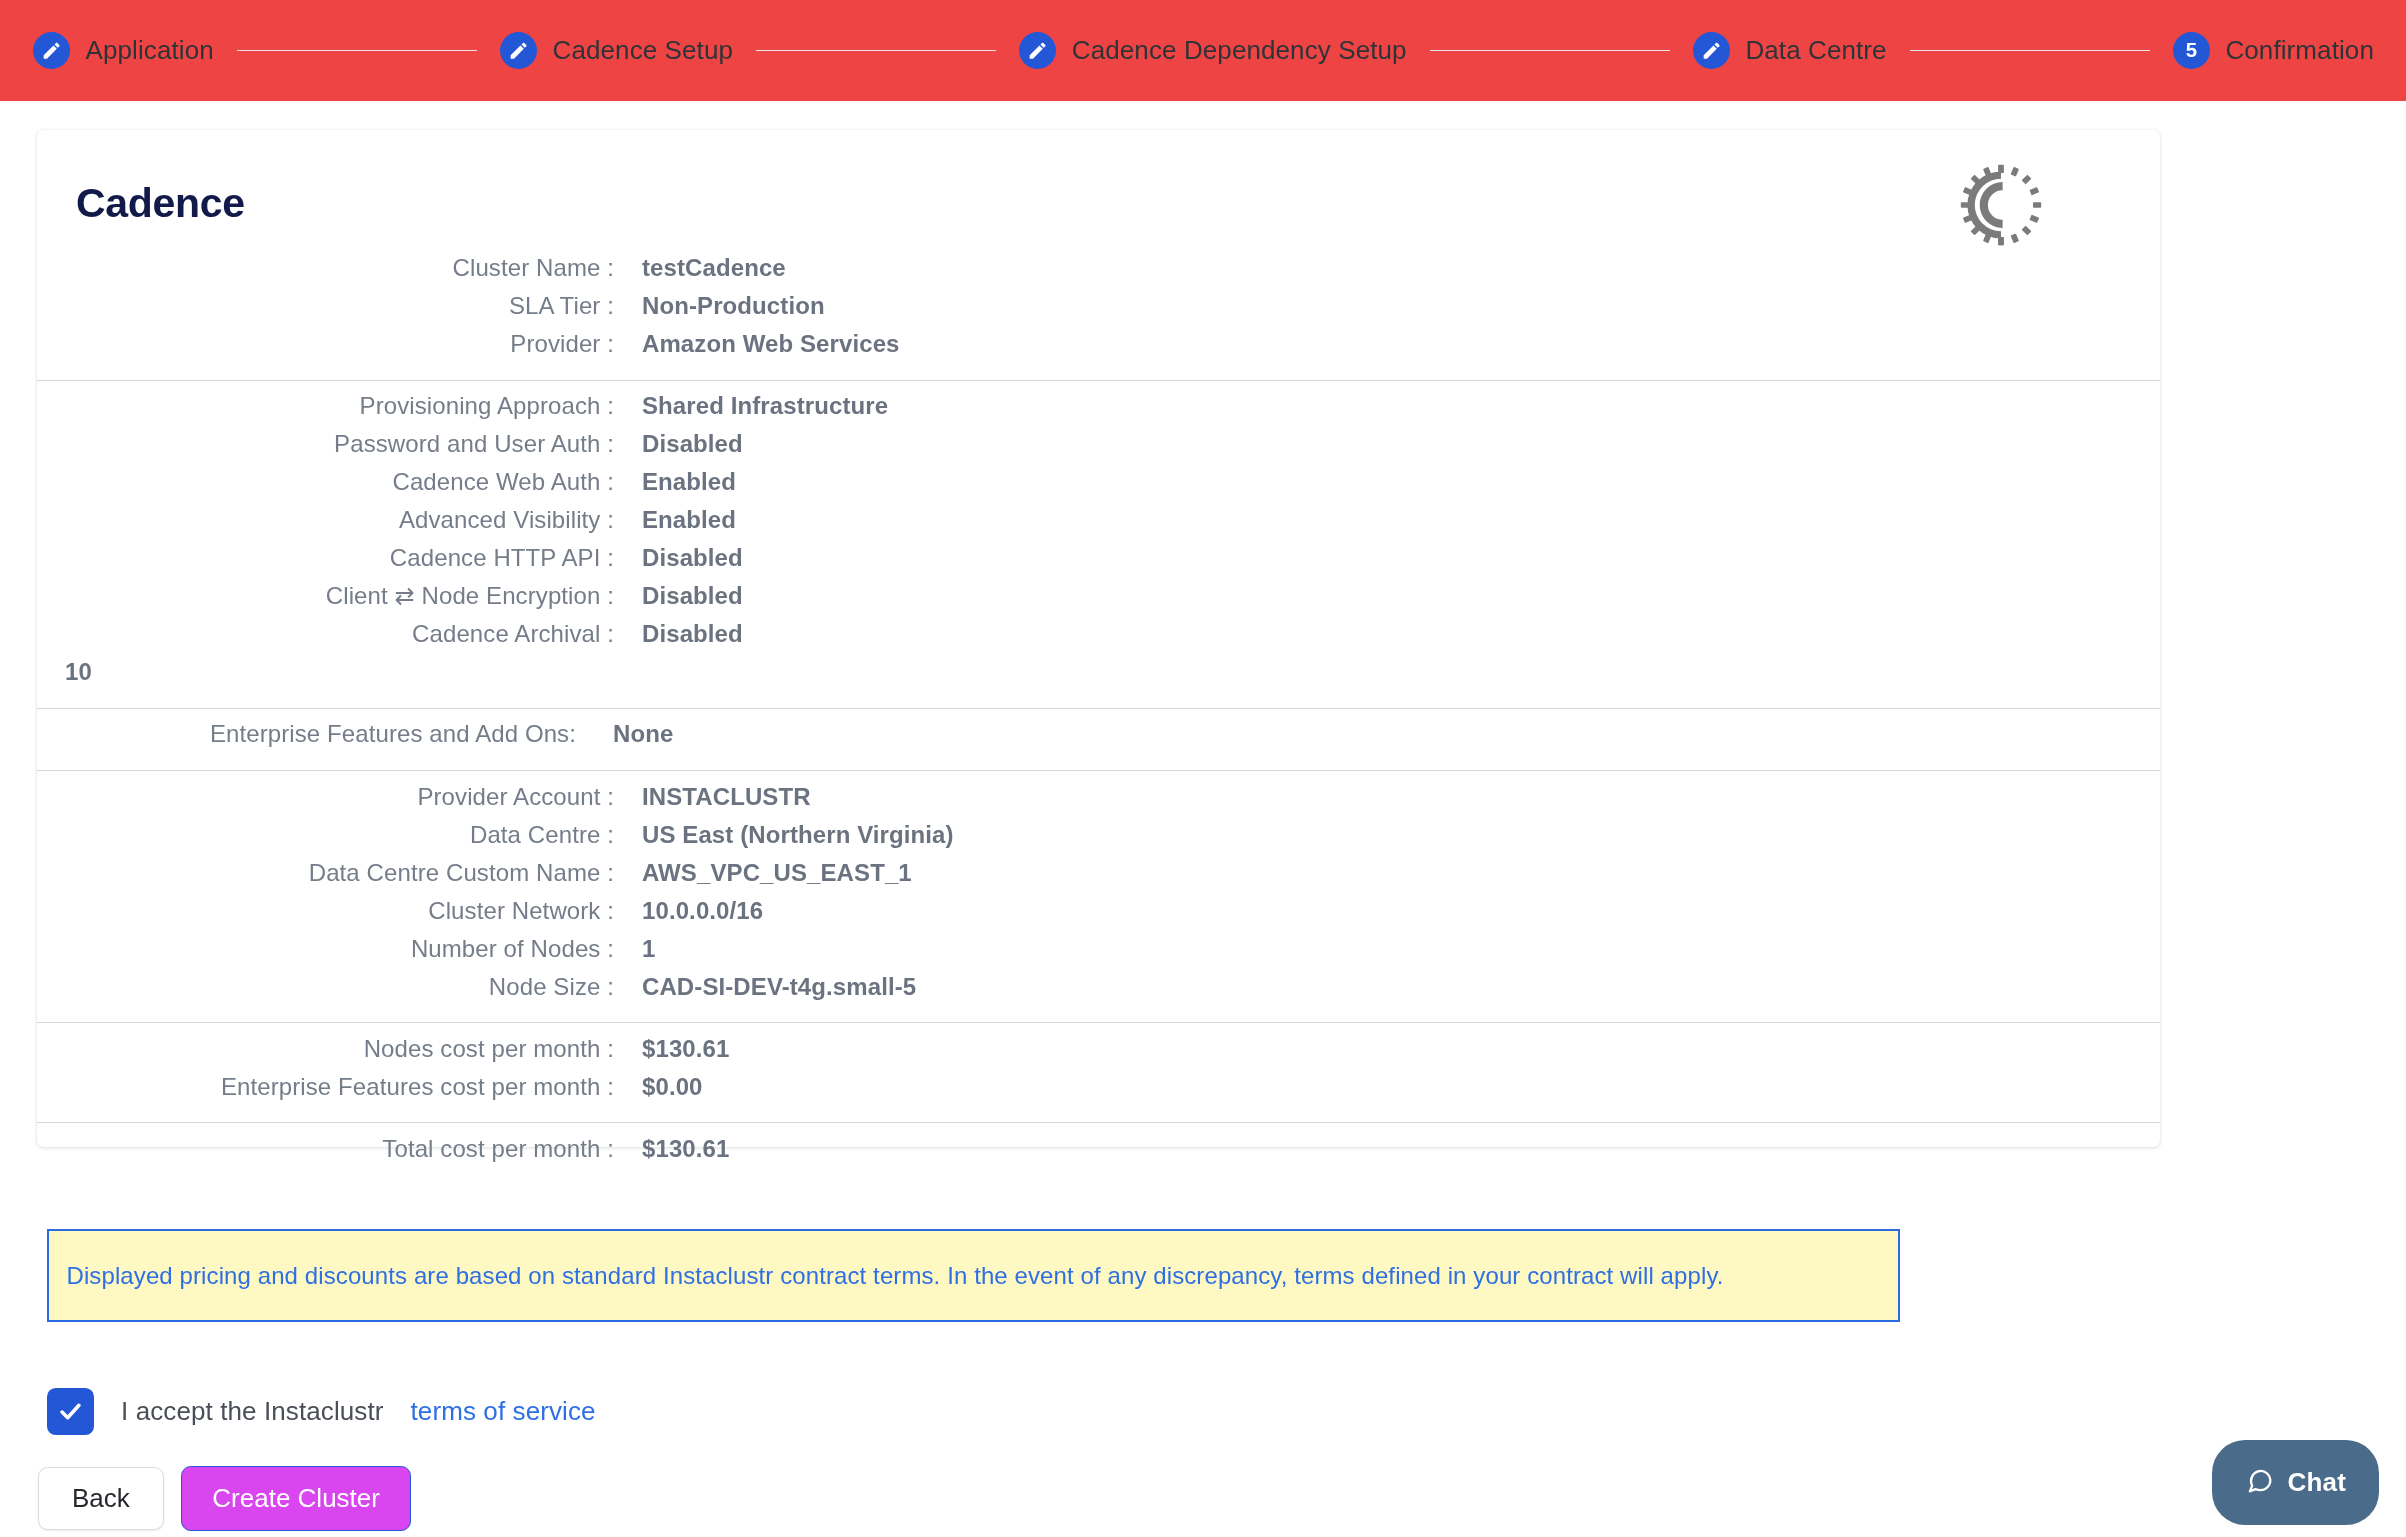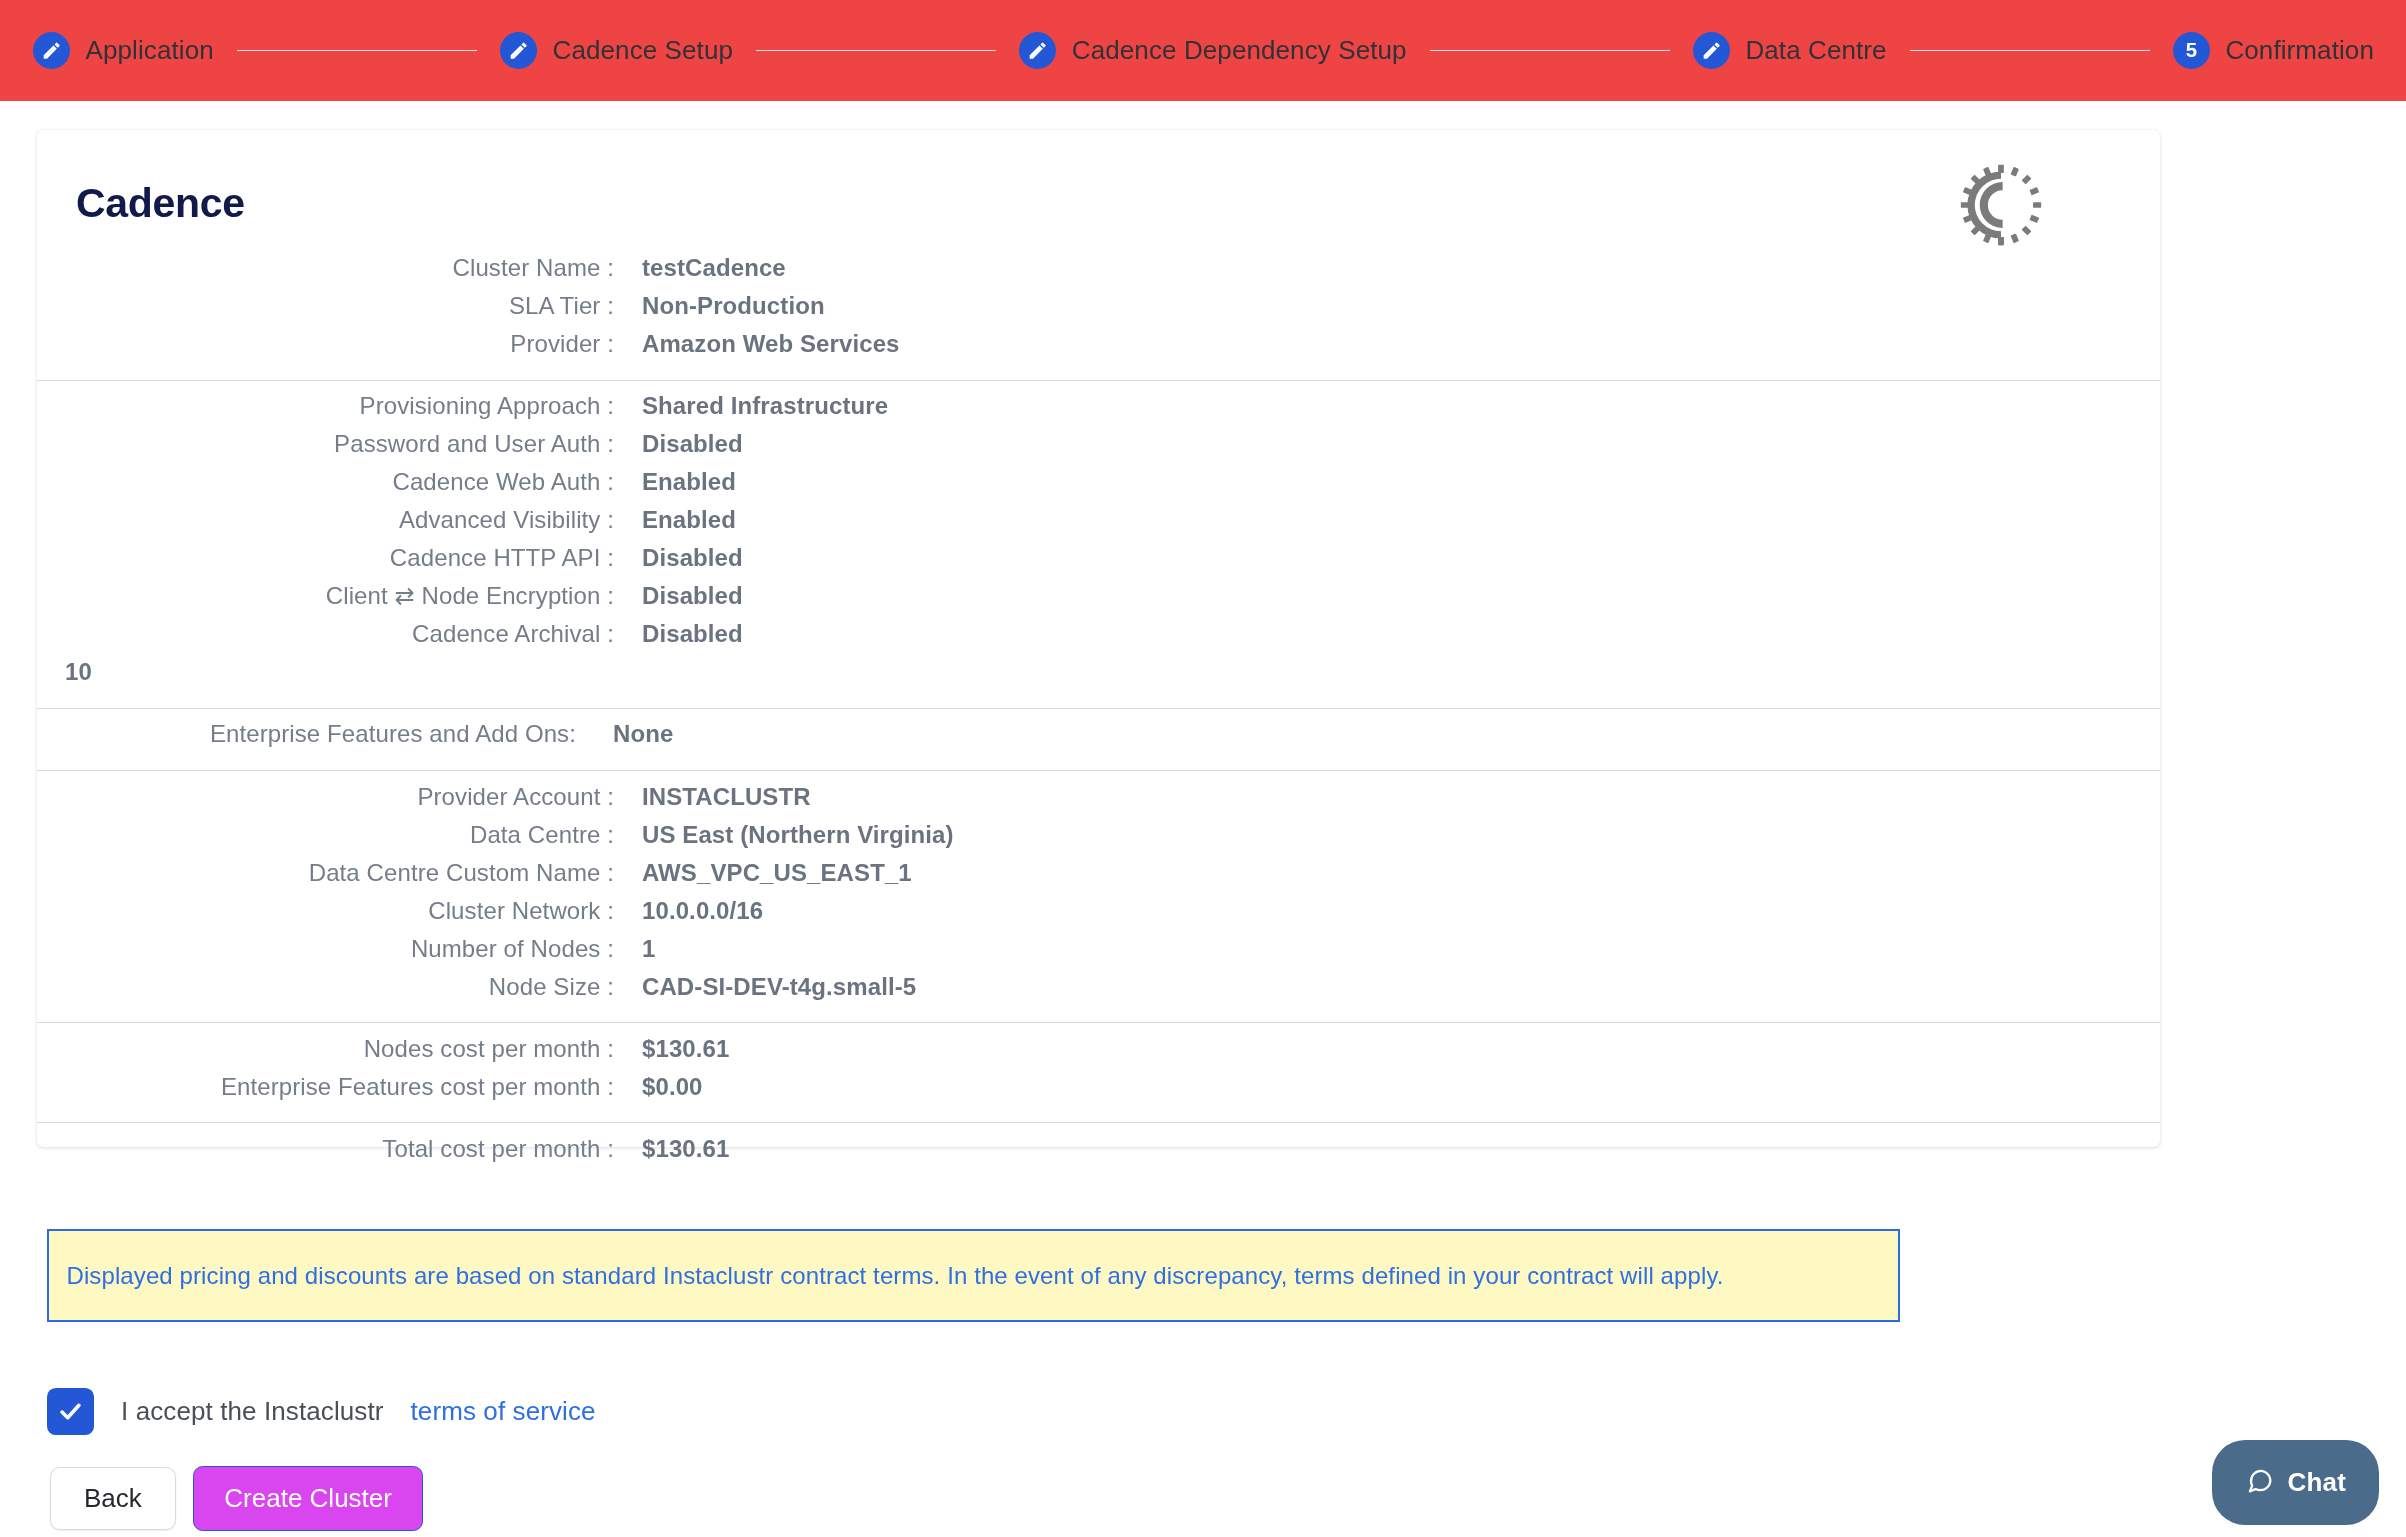--- a/index.html
+++ b/index.html
@@ -175,21 +175,20 @@
   }
 
   
   .btn-row {
     position: absolute;
     left: 38px;
     top: 1466px;
     display: flex;
     align-items: center;
     gap: 17.5px;
-    margin-left: 12px;
   }
   .btn {
     font-family: "Liberation Sans", sans-serif;
     font-size: 26px;
     border-radius: 9.7px;
     cursor: pointer;
     line-height: 1;
     white-space: nowrap;
   }
   .btn-back {

